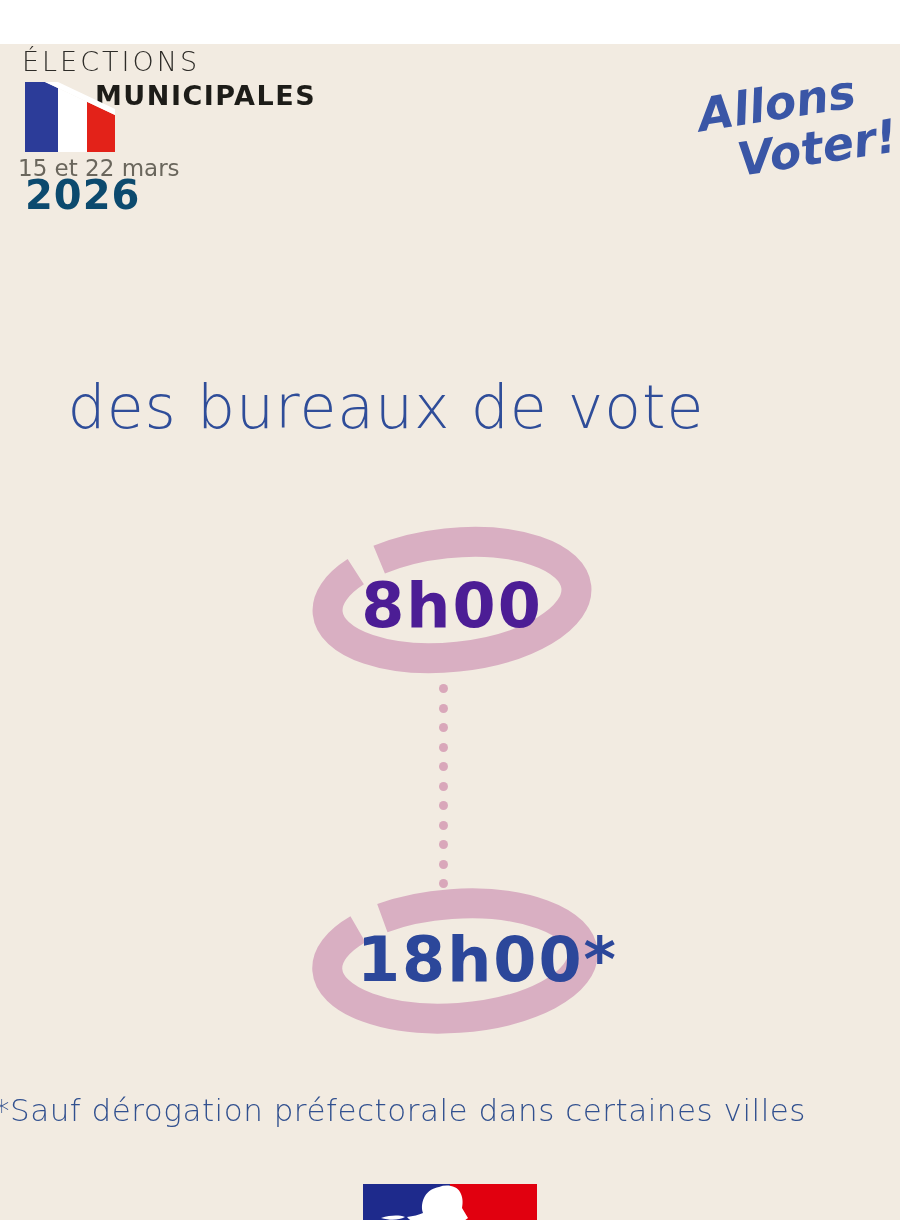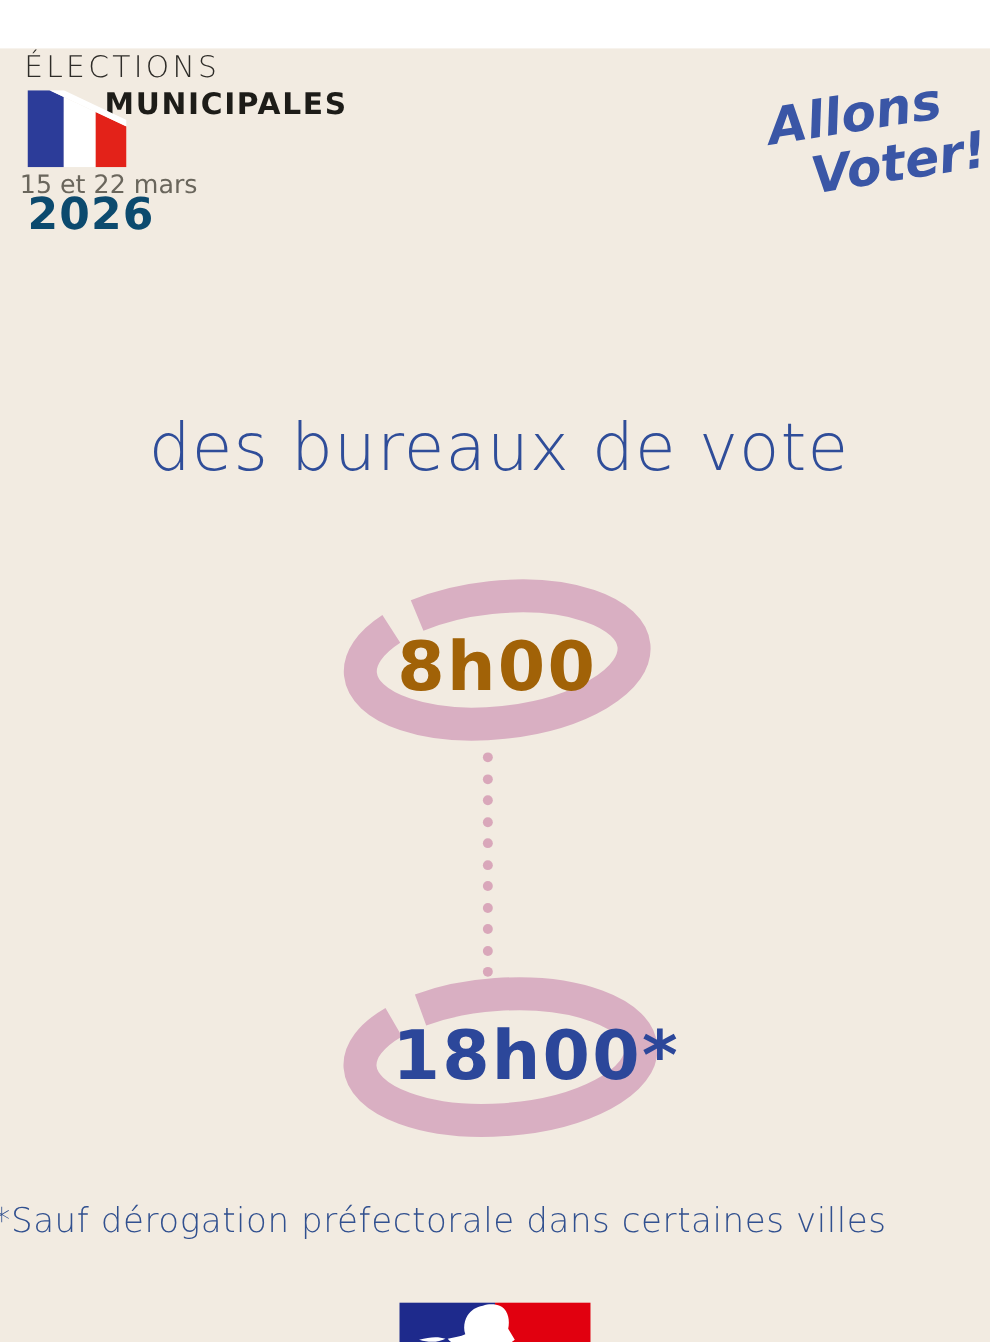--- a/index.html
+++ b/index.html
@@ -44,21 +44,21 @@
   .slogan .s2 { font-size:46px; display:block; padding-left:38px; }
 
   
   .title-bold {
     position:absolute; left:0; top:240px; width:900px;
     text-align:center; font-size:67px; font-weight:800;
     letter-spacing:-1px; color:#2a4391;
   }
   .title-light {
     position:absolute; left:0; top:328px; width:772px;
-    text-align:right; font-size:60px; font-weight:200;
+    text-align:center; font-size:60px; font-weight:200;
     letter-spacing:1px; color:#2f4d99;
   }
 
   
   .ring-svg { position:absolute; width:300px; height:160px; }
   .ring-1 { left:302px; top:476px; transform:rotate(-6deg); }
   .ring-2 { left:305px; top:837px; transform:rotate(-4deg); }
   .time-label {
     position:absolute; width:340px; text-align:center;
     font-size:62px; font-weight:800; letter-spacing:2px;
@@ -110,21 +110,21 @@
   <div class="slogan" style="color: rgb(58, 86, 166);">
     <span class="s1">Allons</span>
     <span class="s2">Voter!</span>
   </div>
 
   <div class="title-light" style="color: rgb(47, 77, 153);">des bureaux de vote</div>
 
   <svg class="ring-svg ring-1" viewBox="0 0 300 160" aria-hidden="true">
     <ellipse cx="150" cy="80" rx="125" ry="57" fill="none" stroke-width="30" pathLength="360" stroke-dasharray="212 16 400" stroke="#d9afc2"></ellipse>
   </svg>
-  <div class="time-label time-open" style="color: #a16207;">8h00</div>
+  <div class="time-label time-open" style="color: #4c1d95;">8h00</div>
 
   <div class="dots-column">
       <div class="dot" style="background: rgb(217, 167, 186);"></div>
       <div class="dot" style="background: rgb(217, 167, 186);"></div>
       <div class="dot" style="background: rgb(217, 167, 186);"></div>
       <div class="dot" style="background: rgb(217, 167, 186);"></div>
       <div class="dot" style="background: rgb(217, 167, 186);"></div>
       <div class="dot" style="background: rgb(217, 167, 186);"></div>
       <div class="dot" style="background: rgb(217, 167, 186);"></div>
       <div class="dot" style="background: rgb(217, 167, 186);"></div>

